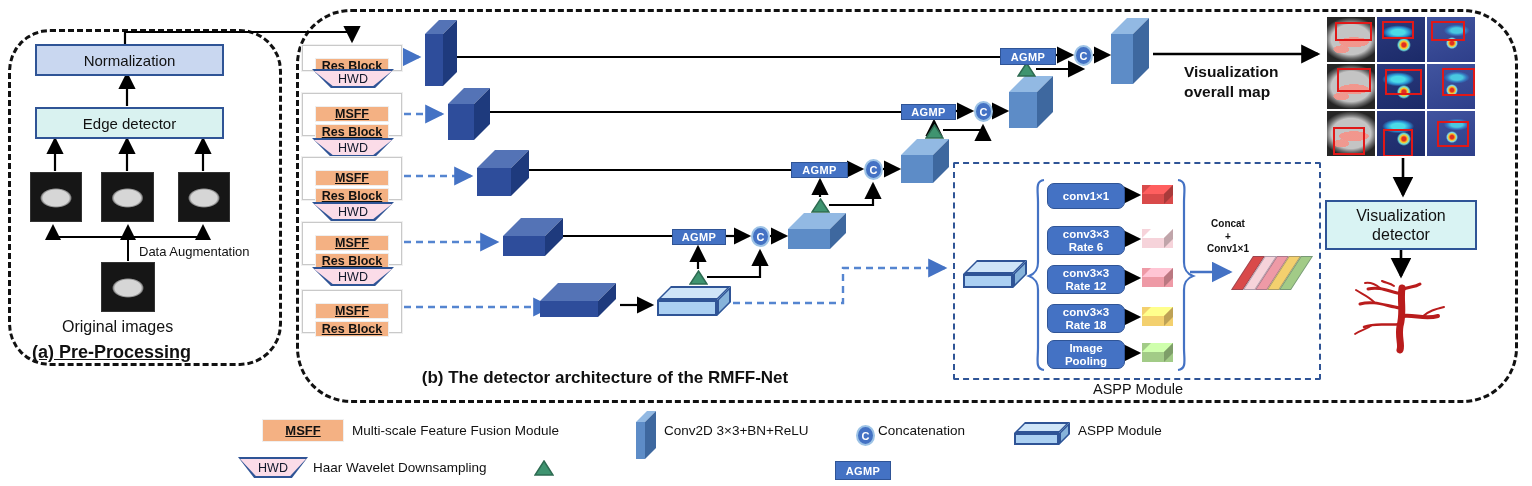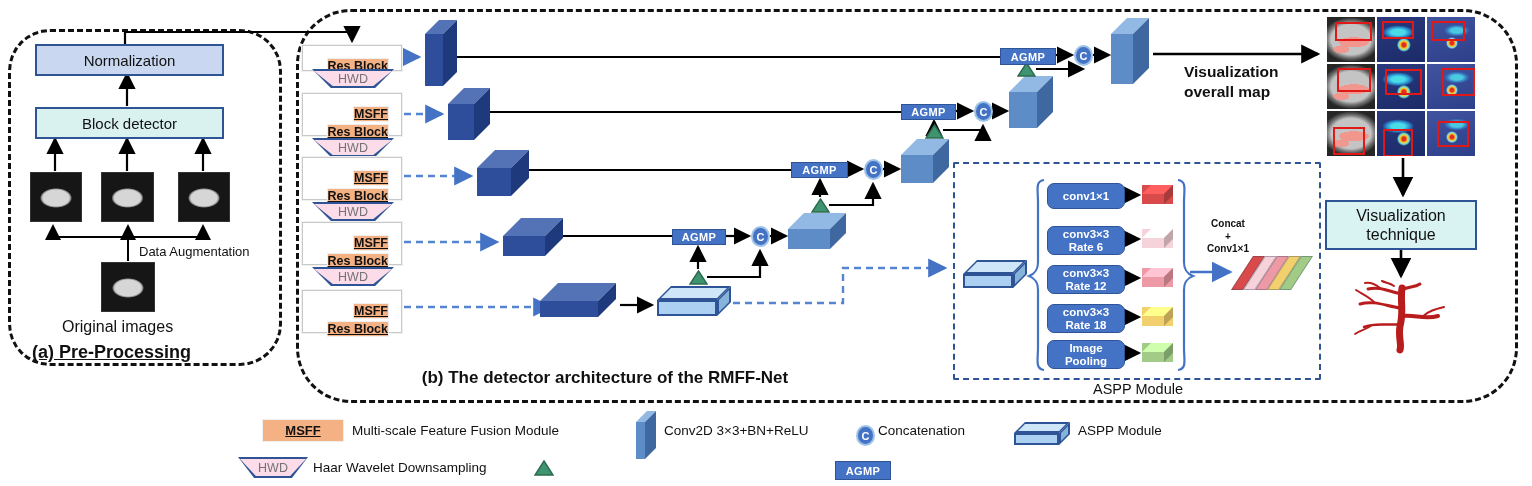--- a/index.html
+++ b/index.html
@@ -22,31 +22,31 @@
   .procbox{position:absolute;border:2px solid #2f5496;display:flex;align-items:center;justify-content:center;
            font-size:15px;}
   
   .ct{position:absolute;background:
       radial-gradient(ellipse 21px 13px at 50% 52%, #d6d6d6 0 62%, #8a8a8a 70%, rgba(0,0,0,0) 76%),
       radial-gradient(circle 3px at 58% 45%, #222 0 90%, rgba(0,0,0,0) 100%),
       #161616; border:1px solid #333;}
 
   
   .egroup{position:absolute;background:#fff;border:1px solid #c9c9c9;box-shadow:0 0 0 1px #f0f0f0;
-          display:flex;flex-direction:column;gap:2px;padding:12px;box-sizing:border-box;align-items:flex-end;}
+          display:flex;flex-direction:column;gap:2px;padding:12px;box-sizing:border-box;}
   .chip{background:#f4b183;border:1px solid #efefef;display:flex;align-items:center;justify-content:center;
         font-size:12.5px;font-weight:700;text-decoration:underline;flex:1;color:#111;}
   
   .trap{position:absolute;}
   .trap .outer{position:absolute;inset:0;background:#2f5496;
         clip-path:polygon(0 0,100% 0,77% 100%,23% 100%);}
   .trap .inner{position:absolute;inset:2px;background:#fbdce8;
         clip-path:polygon(0 0,100% 0,76% 100%,24% 100%);}
   .trap .lbl{position:absolute;inset:0;display:flex;align-items:center;justify-content:center;
-        font-size:12.5px;color:#737373;}
+        font-size:12.5px;color:#0f172a;}
 
   
   .cube{position:absolute;width:calc(var(--w) + var(--d));height:calc(var(--h) + var(--d));}
   .cube .front{position:absolute;left:0;top:var(--d);width:var(--w);height:var(--h);}
   .cube .top{position:absolute;left:0;top:0;width:var(--w);height:var(--d);
              transform:skewX(-45deg);transform-origin:bottom left;}
   .cube .side{position:absolute;left:var(--w);top:var(--d);width:var(--d);height:var(--h);
              transform:skewY(-45deg);transform-origin:top left;}
   .cube-dark .front{background:#2e4d9b;}.cube-dark .top{background:#5473b6;}.cube-dark .side{background:#1e3a7d;}
   .cube-mid .front{background:#5d8cc7;}.cube-mid .top{background:#92b9e3;}.cube-mid .side{background:#3e689f;}
@@ -160,21 +160,21 @@
     <path d="M1126,278 H1139" stroke="#000" stroke-width="2.2" fill="none" marker-end="url(#ab)"></path>
     <path d="M1126,317 H1139" stroke="#000" stroke-width="2.2" fill="none" marker-end="url(#ab)"></path>
     <path d="M1126,353 H1139" stroke="#000" stroke-width="2.2" fill="none" marker-end="url(#ab)"></path>
     <path d="M1190,272 H1230" stroke="#4472c4" stroke-width="2.6" fill="none" marker-end="url(#abl)"></path>
   </svg>
 
   <div class="procbox" style="left:35px;top:44px;width:185px;height:28px;background:#c9d7f0;">
     <span>Normalization</span>
   </div>
   <div class="procbox" style="left:35px;top:107px;width:185px;height:28px;background:#d9f2f0;">
-    <span>Block detector</span>
+    <span>Edge detector</span>
   </div>
   <div class="ct" style="left:30px;top:172px;width:50px;height:48px;"></div>
   <div class="ct" style="left:101px;top:172px;width:51px;height:48px;"></div>
   <div class="ct" style="left:178px;top:172px;width:50px;height:48px;"></div>
   <div class="ct" style="left:101px;top:262px;width:52px;height:48px;"></div>
   <div class="t" style="left:139px;top:244px;font-size:13px;">Data Augmentation</div>
   <div class="t" style="left:62px;top:318px;font-size:16px;">Original images</div>
   <div class="t bold" style="left:32px;top:342px;font-size:18px;text-decoration:underline;">(a) Pre-Processing</div>
 
   <div class="egroup" style="left:302px;top:45px;width:100px;height:26px;">
@@ -411,21 +411,21 @@
     </div>
   <div class="fm fm-dkblue" style="left:1377px;top:111px;">
       <div class="rr" style="left:6px;top:18px;width:26px;height:24px;"></div>
     </div>
   <div class="fm fm-mdblue" style="left:1427px;top:111px;">
       <div class="rr" style="left:10px;top:10px;width:28px;height:22px;"></div>
     </div>
 
   <div class="procbox" style="left:1325px;top:200px;width:148px;height:46px;background:#d9f3f3;border-width:2.5px;flex-direction:column;font-size:16px;line-height:1.2;">
     <span>Visualization</span>
-    <span>technique</span>
+    <span>detector</span>
   </div>
 
   <svg class="abs" style="left:1350px;top:280px;" width="104" height="74">
     <g stroke="#b91c1c" fill="none" stroke-linecap="round">
       <path d="M52,8 C50,20 54,32 50,46 C48,58 52,64 50,70" stroke-width="7"></path>
       <path d="M52,14 C40,12 30,6 18,9" stroke-width="3"></path>
       <path d="M30,8 C25,4 20,2 15,3" stroke-width="2"></path>
       <path d="M50,28 C36,26 24,20 10,24" stroke-width="3"></path>
       <path d="M24,22 C18,16 12,14 6,10" stroke-width="2"></path>
       <path d="M50,44 C38,46 26,42 14,47" stroke-width="2.5"></path>

